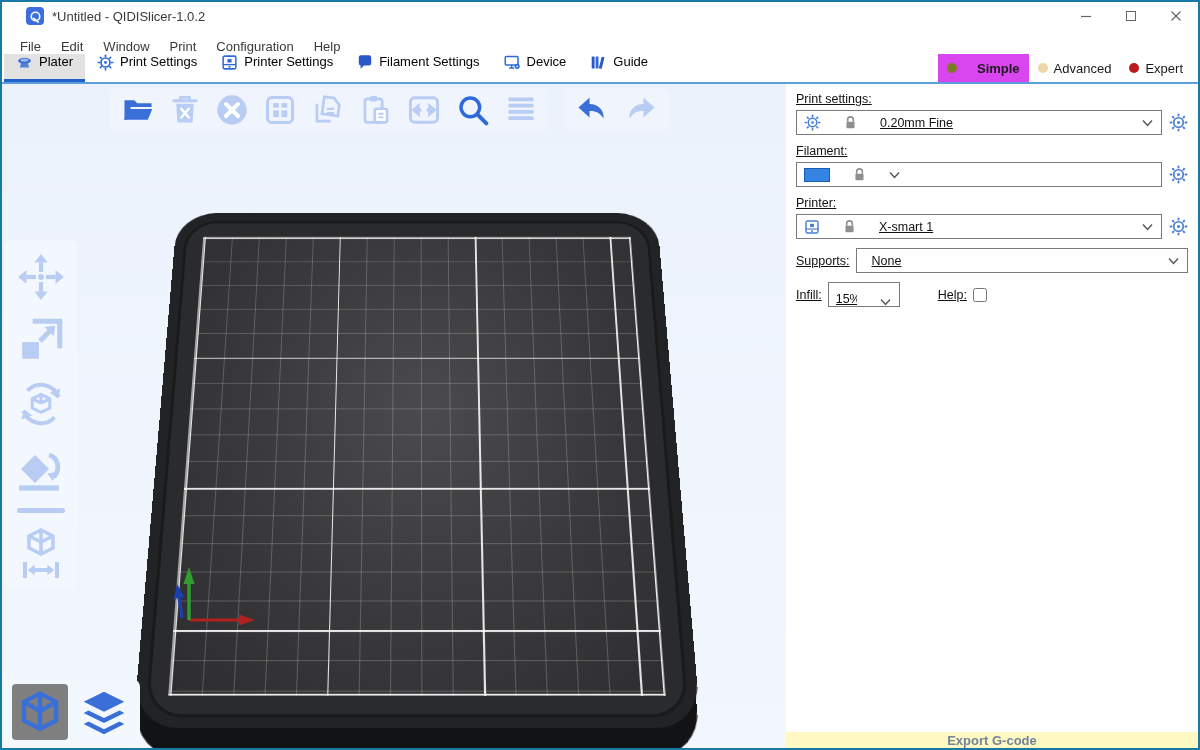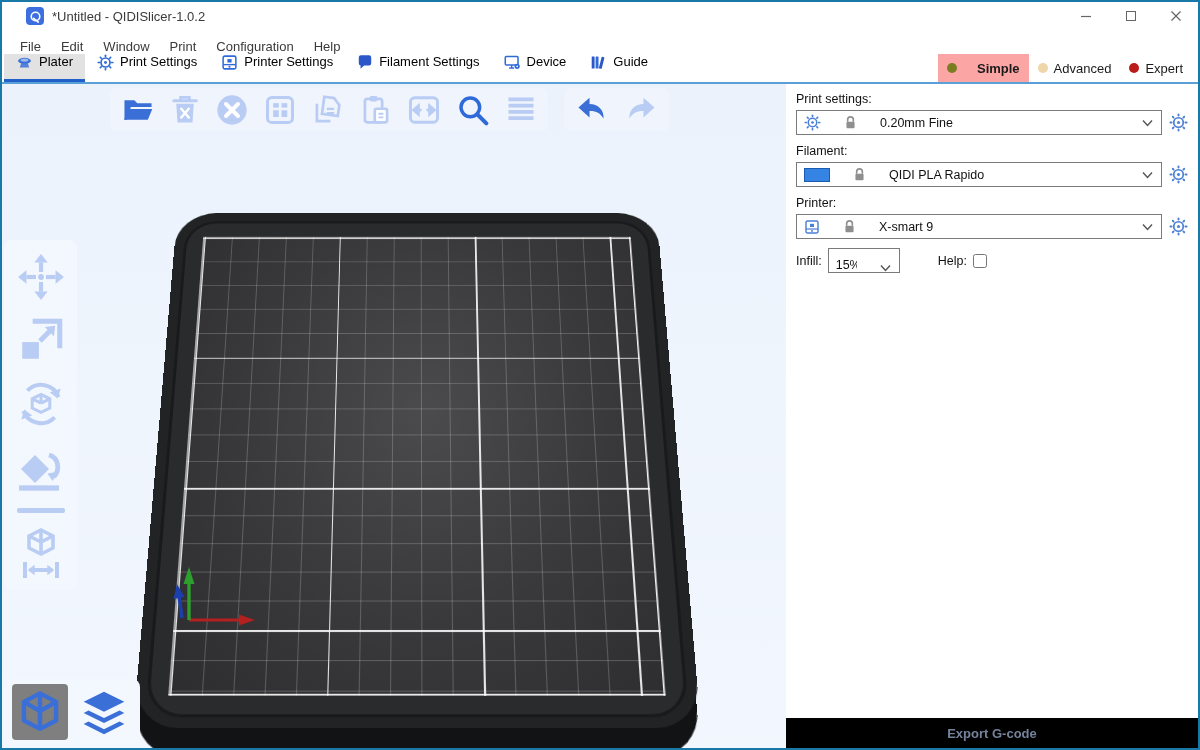--- a/index.html
+++ b/index.html
@@ -17,30 +17,30 @@
   
   .menubar { height:24px; display:flex; align-items:flex-end; padding-left:8px; flex:0 0 auto; }
   .menu-item { font-size:13px; color:#3a3a3a; padding:0 10px; }
 
   
   .tabbar { height:30px; display:flex; align-items:stretch; border-bottom:2px solid #5b9fd8; flex:0 0 auto; padding-left:2px; }
   .tab { display:flex; align-items:flex-start; gap:6px; padding:0 12px; font-size:13px; color:#000000; }
   .tab.active { background:#e2e2e2; box-shadow:inset 0 -3px 0 #2160c8; }
   .modes { margin-left:auto; display:flex; align-items:stretch; padding-right:6px; }
   .mode { display:flex; align-items:center; gap:6px; padding:0 9px; font-size:13px; color:#1a1a1a; }
-  .mode.active { background:#fca5a5; font-weight:bold;gap:20px; }
+  .mode.active { background:#d946ef; font-weight:bold;gap:20px; }
   .dot { width:10px; height:10px; border-radius:50%; display:inline-block; }
   .dot-simple { background:#7c7c21; }
   .dot-advanced { background:#eed6a8; }
   .dot-expert { background:#bb1b1b; }
 
   
   .main { flex:1; display:flex; min-height:0; }
   .viewport { width:784px; position:relative; background:linear-gradient(180deg,#ecf2fc,#f2f7fe); overflow:hidden; flex:0 0 auto; }
-  .panel { flex:1; position:relative; background:#fff; padding:5px 10px 12px 10px; font-size:12.5px; color:#111; }
+  .panel { flex:1; position:relative; background:#fff; padding:5px 10px 12px 10px; font-size:12.5px; color:#111;text-decoration:underline; }
 
   
   .toolbar-group { position:absolute; top:4px; height:43px; background:#f0f4fd; border-radius:7px; display:flex; align-items:center; padding:0 12px; gap:17px; }
   .tg-main { left:108px; }
   .tg-undo { left:562px; }
   .tool { display:flex; align-items:center; justify-content:center; }
 
   
   .side-strip { position:absolute; left:2px; top:156px; width:73px; background:#f3f7fe; border-radius:8px; display:flex; flex-direction:column; align-items:center; gap:13px; padding:12px 0; }
   .side-divider { width:48px; height:5px; background:#b9ccf4; border-radius:2px; }
@@ -72,21 +72,21 @@
   .field-label { margin:3px 0 4px; }
   .row { display:flex; align-items:center; gap:6px; margin-bottom:9px; }
   .combo { flex:1; height:25px; border:1px solid #7a7a7a; background:#fff; display:flex; align-items:center; padding:0 8px 0 7px; gap:23px; min-width:0; }
   .combo .value { flex:1; white-space:nowrap; overflow:hidden; }
   .combo-narrow { flex:0 0 72px;align-items:flex-end; }
   .swatch { width:26px; height:14px; background:#3584e4; border:1px solid #1b5cb0; }
   .gear-btn { width:20px; height:20px; display:flex; align-items:center; justify-content:center; }
   .supports-label { flex:0 0 auto; }
   .brim-gap { width:26px; }
   .brim-check { width:14px; height:14px; accent-color:#fff; }
-  .export-btn { position:absolute; left:0; right:0; bottom:0; height:30px; background:#000000; color:#74839b; font-weight:bold; font-size:13px; display:flex; align-items:center; justify-content:center; }
+  .export-btn { position:absolute; left:0; right:0; bottom:0; height:16px; background:#fef9c3; color:#74839b; font-weight:bold; font-size:13px; display:flex; align-items:center; justify-content:center; }
 </style>
 </head>
 <body>
 
 <div class="window">
 
   <div class="titlebar">
     <span class="app-icon">
       <svg width="13" height="13" viewBox="0 0 14 14">
           <circle cx="7" cy="7" r="4.6" fill="none" stroke="#fff" stroke-width="1.7"></circle>
@@ -444,21 +444,20 @@
       </div>
 
       <div class="field-label">Filament:</div>
       <div class="row">
         <div class="combo">
           <span class="swatch"></span>
           <svg width="13" height="15" viewBox="0 0 16 18">
               <path d="M4.5 8V5.6a3.5 3.5 0 0 1 7 0V8" fill="none" stroke="#8f8f8f" stroke-width="2"></path>
               <rect x="3" y="8" width="10" height="8" rx="1.2" fill="#8f8f8f"></rect>
             </svg>
-          <span class="value">QIDI PLA Rapido</span>
           <svg width="11" height="8" viewBox="0 0 11 8">
               <polyline points="1,1.5 5.5,6.5 10,1.5" fill="none" stroke="#555" stroke-width="1.4"></polyline>
             </svg>
         </div>
         <span class="gear-btn">
           <svg width="19" height="19" viewBox="0 0 20 20">
               <g fill="#4a7fd6">
                 <rect x="9" y="0.5" width="2" height="3.2" rx="1"></rect>
                 <rect x="9" y="16.3" width="2" height="3.2" rx="1"></rect>
                 <rect x="9" y="0.5" width="2" height="3.2" rx="1" transform="rotate(45 10 10)"></rect>
@@ -480,21 +479,21 @@
           <svg width="16" height="16" viewBox="0 0 20 20">
               <rect x="2.5" y="2.5" width="15" height="15" rx="1.8" fill="none" stroke="#4a7fd6" stroke-width="1.8"></rect>
               <path d="M2.5 12.5h15" stroke="#4a7fd6" stroke-width="1.5"></path>
               <rect x="7.5" y="6" width="5" height="4" fill="#4a7fd6"></rect>
               <circle cx="10" cy="15" r="1.2" fill="#4a7fd6"></circle>
             </svg>
           <svg width="13" height="15" viewBox="0 0 16 18">
               <path d="M4.5 8V5.6a3.5 3.5 0 0 1 7 0V8" fill="none" stroke="#8f8f8f" stroke-width="2"></path>
               <rect x="3" y="8" width="10" height="8" rx="1.2" fill="#8f8f8f"></rect>
             </svg>
-          <span class="value">X-smart 9</span>
+          <span class="value">X-smart 1</span>
           <svg width="11" height="8" viewBox="0 0 11 8">
               <polyline points="1,1.5 5.5,6.5 10,1.5" fill="none" stroke="#555" stroke-width="1.4"></polyline>
             </svg>
         </div>
         <span class="gear-btn">
           <svg width="19" height="19" viewBox="0 0 20 20">
               <g fill="#4a7fd6">
                 <rect x="9" y="0.5" width="2" height="3.2" rx="1"></rect>
                 <rect x="9" y="16.3" width="2" height="3.2" rx="1"></rect>
                 <rect x="9" y="0.5" width="2" height="3.2" rx="1" transform="rotate(45 10 10)"></rect>
@@ -503,20 +502,29 @@
                 <rect x="9" y="16.3" width="2" height="3.2" rx="1" transform="rotate(45 10 10)"></rect>
                 <rect x="9" y="16.3" width="2" height="3.2" rx="1" transform="rotate(90 10 10)"></rect>
                 <rect x="9" y="16.3" width="2" height="3.2" rx="1" transform="rotate(135 10 10)"></rect>
               </g>
               <circle cx="10" cy="10" r="5" fill="none" stroke="#4a7fd6" stroke-width="1.8"></circle>
               <circle cx="10" cy="10" r="1.6" fill="#4a7fd6"></circle>
             </svg>
         </span>
       </div>
 
+      <div class="row" style="margin-top:4px;">
+        <span class="supports-label">Supports:</span>
+        <div class="combo">
+          <span class="value" style="padding-left:8px;">None</span>
+          <svg width="11" height="8" viewBox="0 0 11 8">
+              <polyline points="1,1.5 5.5,6.5 10,1.5" fill="none" stroke="#555" stroke-width="1.4"></polyline>
+            </svg>
+        </div>
+      </div>
 
       <div class="row">
         <span>Infill:</span>
         <div class="combo combo-narrow">
           <span class="value">15%</span>
           <svg width="11" height="8" viewBox="0 0 11 8">
               <polyline points="1,1.5 5.5,6.5 10,1.5" fill="none" stroke="#555" stroke-width="1.4"></polyline>
             </svg>
         </div>
         <span class="brim-gap"></span>

